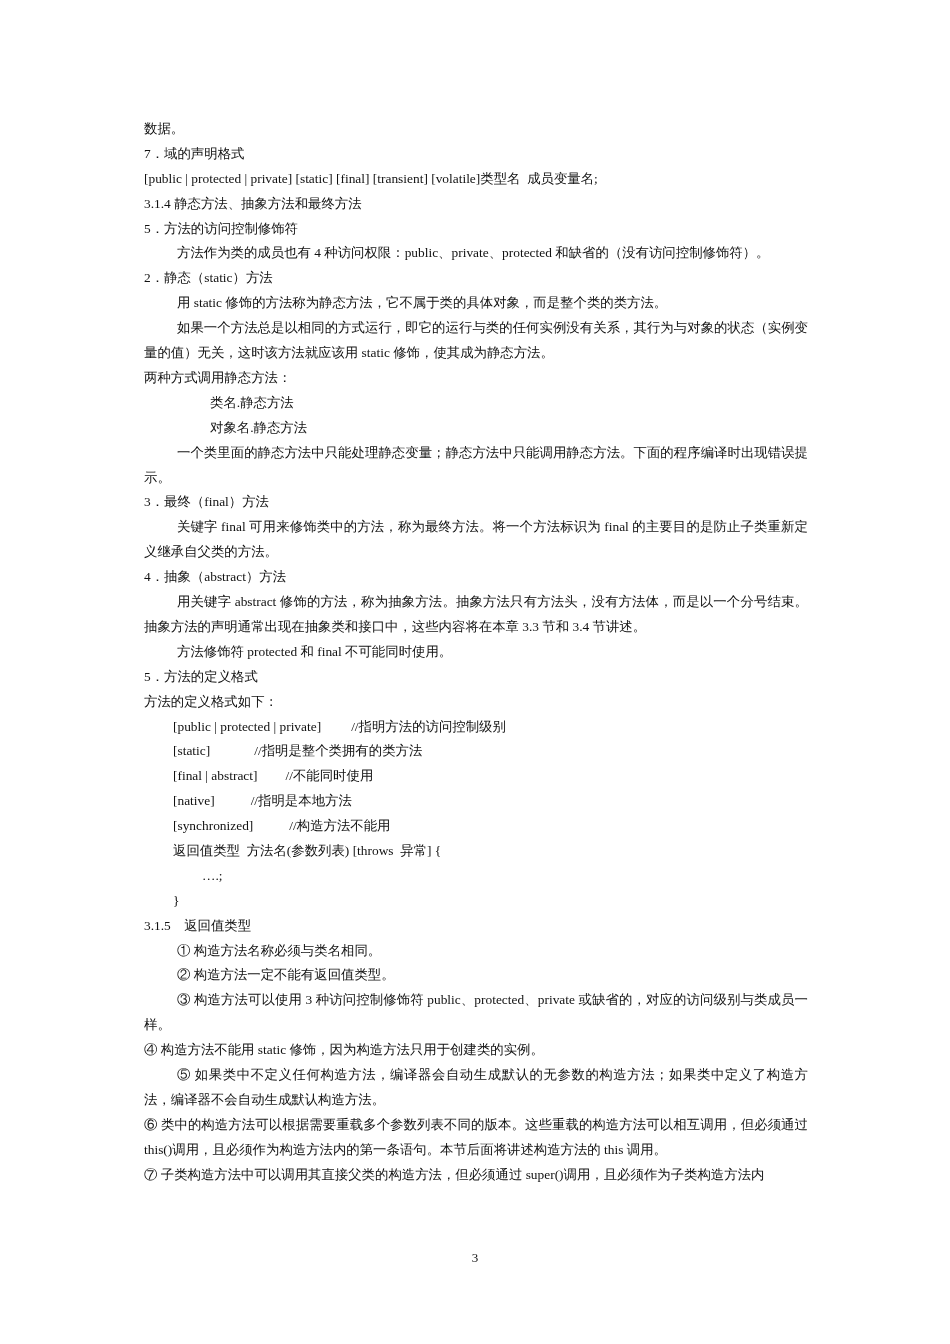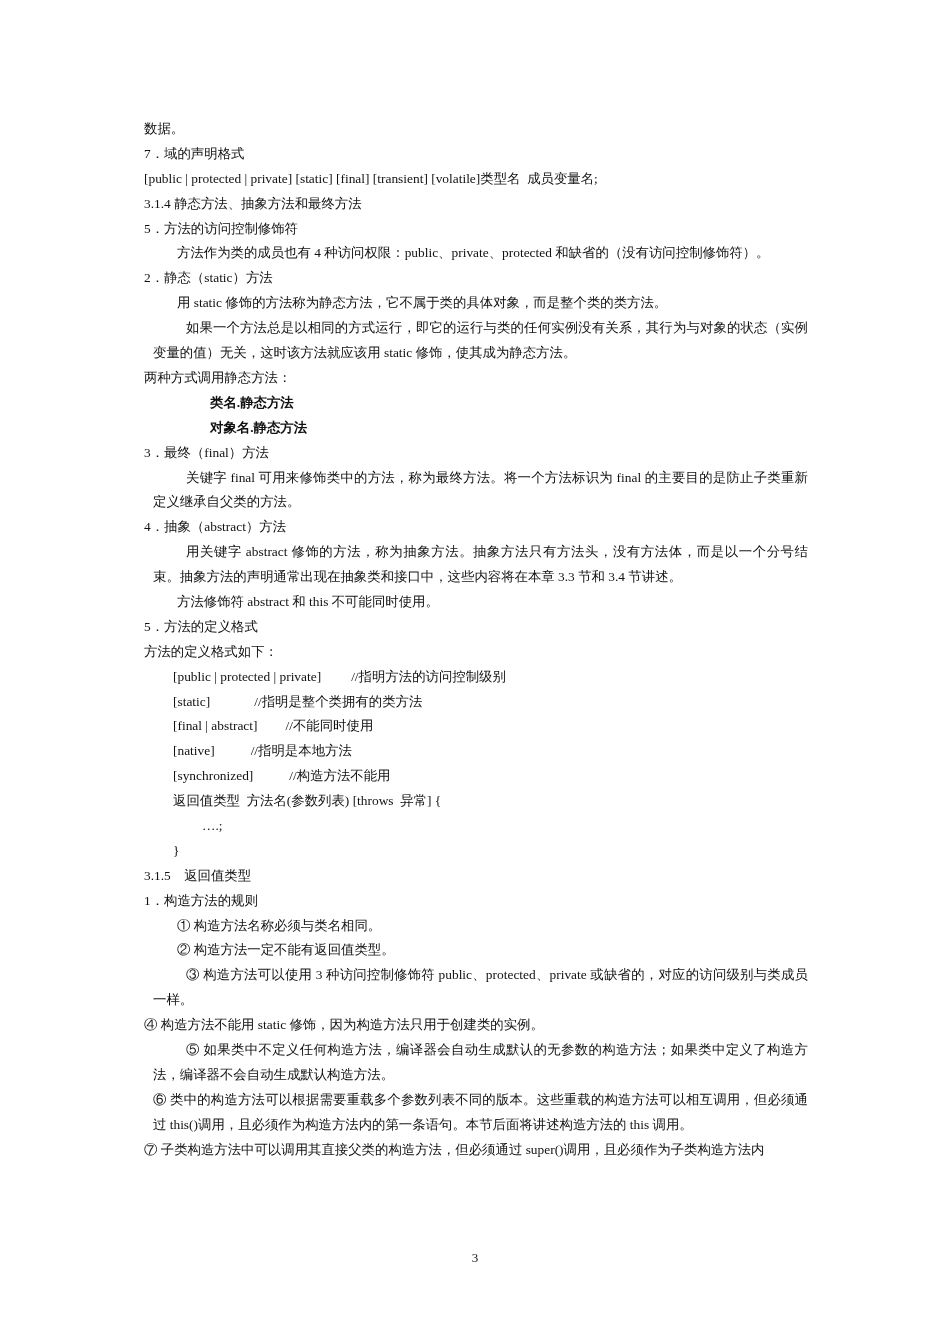--- a/index.html
+++ b/index.html
@@ -7,23 +7,23 @@
     width: 950px; height: 1344px; position: relative; overflow: hidden;
     font-family: "Liberation Serif", "DejaVu Serif", serif;
     color: #111111;
   }
   .page { position: absolute; left: 0; top: 0; width: 950px; height: 1000px; }
   .content {
     position: absolute; left: 144px; top: 117px; width: 664px;
     font-size: 13.4px; line-height: 24.9px;
   }
   .line { white-space: pre; height: 24.9px; overflow: visible; }
-  .wrap { white-space: normal; text-align: justify; text-align-last: left; margin-left: 9px; }
+  .wrap { white-space: normal; text-align: justify; text-align-last: left; }
   .i1 { padding-left: 33px; }
-  .i2 { padding-left: 66px; font-weight: bold; }
+  .i2 { padding-left: 66px; }
   .c1 { padding-left: 29px; align-items: center; }
   .c2 { padding-left: 58px; }
   .para-ind { text-indent: 33px; }
   .code-row { display: flex; }
   .code-row .kw { white-space: pre; }
   .code-row .cm { white-space: pre; }
   .page-number {
     position: absolute; top: 1250px; left: 0; width: 950px;
     text-align: center; font-size: 13px;
   }
@@ -38,25 +38,26 @@
     <div class="line">[public | protected | private] [static] [final] [transient] [volatile]类型名  成员变量名;</div>
     <div class="line">3.1.4 静态方法、抽象方法和最终方法</div>
     <div class="line">5．方法的访问控制修饰符</div>
     <div class="line i1">方法作为类的成员也有 4 种访问权限：public、private、protected 和缺省的（没有访问控制修饰符）。</div>
     <div class="line">2．静态（static）方法</div>
     <div class="line i1">用 static 修饰的方法称为静态方法，它不属于类的具体对象，而是整个类的类方法。</div>
     <div class="wrap para-ind">如果一个方法总是以相同的方式运行，即它的运行与类的任何实例没有关系，其行为与对象的状态（实例变量的值）无关，这时该方法就应该用 static 修饰，使其成为静态方法。</div>
     <div class="line">两种方式调用静态方法：</div>
     <div class="line i2">类名.静态方法</div>
     <div class="line i2">对象名.静态方法</div>
+    <div class="wrap para-ind">一个类里面的静态方法中只能处理静态变量；静态方法中只能调用静态方法。下面的程序编译时出现错误提示。</div>
     <div class="line">3．最终（final）方法</div>
     <div class="wrap para-ind">关键字 final 可用来修饰类中的方法，称为最终方法。将一个方法标识为 final 的主要目的是防止子类重新定义继承自父类的方法。</div>
     <div class="line">4．抽象（abstract）方法</div>
     <div class="wrap para-ind">用关键字 abstract 修饰的方法，称为抽象方法。抽象方法只有方法头，没有方法体，而是以一个分号结束。抽象方法的声明通常出现在抽象类和接口中，这些内容将在本章 3.3 节和 3.4 节讲述。</div>
-    <div class="line i1">方法修饰符 abstract 和 this 不可能同时使用。</div>
+    <div class="line i1">方法修饰符 protected 和 final 不可能同时使用。</div>
     <div class="line">5．方法的定义格式</div>
     <div class="line">方法的定义格式如下：</div>
 
     <div class="line c1 code-row">
       <span class="kw">[public | protected | private]</span>
       <span style="display:inline-block;width:30px"></span>
       <span class="cm">//指明方法的访问控制级别</span>
     </div>
     <div class="line c1 code-row">
       <span class="kw">[static]</span>
@@ -76,21 +77,20 @@
     <div class="line c1 code-row">
       <span class="kw">[synchronized]</span>
       <span style="display:inline-block;width:36px"></span>
       <span class="cm">//构造方法不能用</span>
     </div>
     <div class="line c1">返回值类型  方法名(参数列表) [throws  异常] {</div>
     <div class="line c2">….;</div>
     <div class="line c1">}</div>
 
     <div class="line">3.1.5    返回值类型</div>
-    <div class="line">1．构造方法的规则</div>
     <div class="line i1">① 构造方法名称必须与类名相同。</div>
     <div class="line i1">② 构造方法一定不能有返回值类型。</div>
     <div class="wrap para-ind">③ 构造方法可以使用 3 种访问控制修饰符 public、protected、private 或缺省的，对应的访问级别与类成员一样。</div>
     <div class="line">④ 构造方法不能用 static 修饰，因为构造方法只用于创建类的实例。</div>
     <div class="wrap para-ind">⑤ 如果类中不定义任何构造方法，编译器会自动生成默认的无参数的构造方法；如果类中定义了构造方法，编译器不会自动生成默认构造方法。</div>
     <div class="wrap">⑥ 类中的构造方法可以根据需要重载多个参数列表不同的版本。这些重载的构造方法可以相互调用，但必须通过 this()调用，且必须作为构造方法内的第一条语句。本节后面将讲述构造方法的 this 调用。</div>
     <div class="line">⑦ 子类构造方法中可以调用其直接父类的构造方法，但必须通过 super()调用，且必须作为子类构造方法内</div>
   </div>
 
   <div class="page-number">3</div>

